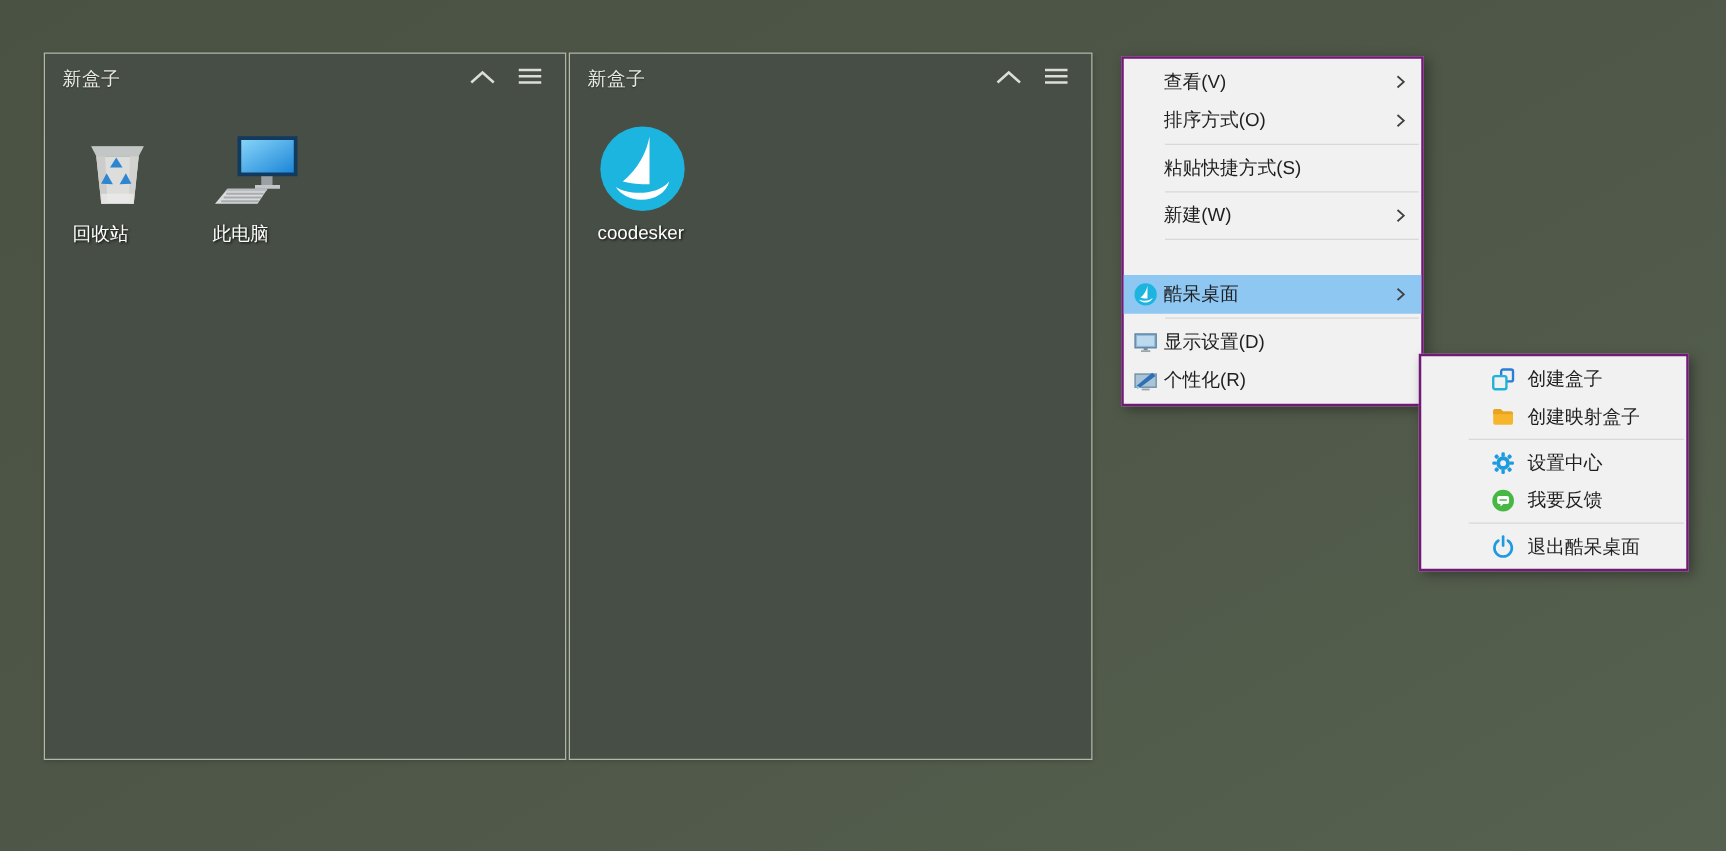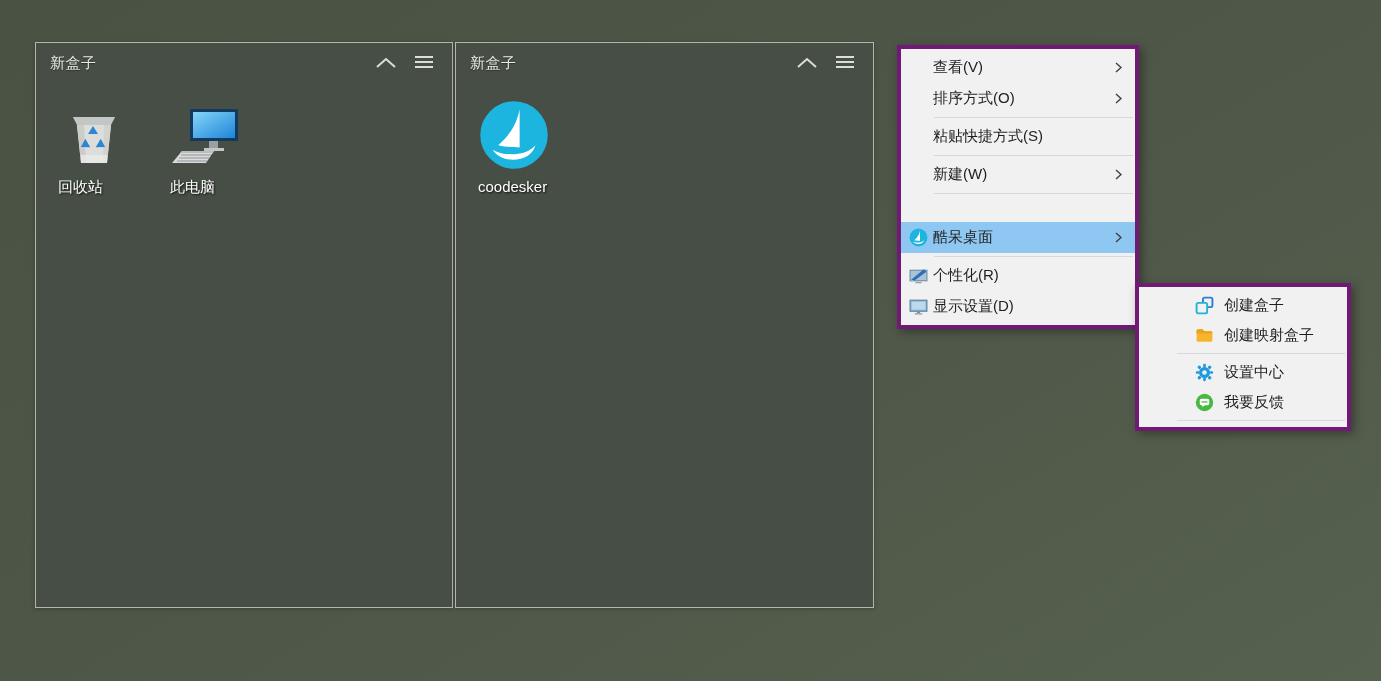--- a/index.html
+++ b/index.html
@@ -37,21 +37,21 @@
   .desk-icon .glyph { width:72px; height:66px; display:flex; align-items:flex-end; justify-content:center; }
   .desk-icon .lbl {
     margin-top:7px; font-size:15px; color:#ffffff;
     text-shadow:1px 1px 2px rgba(0,0,0,0.85);
     white-space:nowrap;
   }
 
   
   .menu {
     position:absolute; background:#f1f1f1;
-    border:4px solid #701a75;
+    border:2px solid #701a75;
     box-shadow:3px 3px 9px rgba(0,0,0,0.35);
     padding:3px 0; font-size:15px; color:#1e1e1e;
   }
   .menu-main { left:897px; top:45px;  width:242px; z-index:10; }
   .menu-sub  { left:1135px; top:283px; width:216px; z-index:11; }
   .menu-row {
     display:flex; align-items:center; height:31px; cursor:default;
   }
   .menu-sub .menu-row { height:30px;padding-left:48px; }
   .menu-row.hl { background:#8fc7f3;margin-top:28px; }
@@ -221,39 +221,39 @@
       <span class="mi-arrow">
         <svg width="7" height="11" viewBox="0 0 7 11">
           <polyline points="1,1 6,5.5 1,10" fill="none" stroke="#3f3f3f" stroke-width="1.4"></polyline>
         </svg>
       </span>
     </div>
     <div class="menu-sep"></div>
     <div class="menu-row">
       <span class="mi-iconslot">
       <svg width="19" height="19" viewBox="0 0 18 18">
+        <rect x="1" y="3" width="16" height="10.5" fill="#8fb8d8" stroke="#5b7f9e" stroke-width="1"></rect>
+        <rect x="2.5" y="4.5" width="13" height="7.5" fill="#bcd9ee"></rect>
+        <rect x="7.5" y="13.5" width="3" height="1.8" fill="#7d8a94"></rect>
+        <rect x="5.5" y="15.3" width="7" height="1.4" fill="#9aa5ad"></rect>
+      </svg>
+      </span>
+      <span class="mi-label">显示设置(D)</span>
+      <span class="mi-arrow"></span>
+    </div>
+    <div class="menu-row">
+      <span class="mi-iconslot">
+      <svg width="19" height="19" viewBox="0 0 18 18">
         <rect x="1" y="4" width="16" height="10" fill="#a9c4d6" stroke="#6b8ba3" stroke-width="1"></rect>
         <polygon points="2,13 14,3 16.5,5.5 5,14" fill="#2f6fb8"></polygon>
         <polygon points="2,13 5,14 2.5,15.5" fill="#7fd0f0"></polygon>
         <rect x="6" y="15" width="6" height="1.4" fill="#9aa5ad"></rect>
       </svg>
       </span>
       <span class="mi-label">个性化(R)</span>
-      <span class="mi-arrow"></span>
-    </div>
-    <div class="menu-row">
-      <span class="mi-iconslot">
-      <svg width="19" height="19" viewBox="0 0 18 18">
-        <rect x="1" y="3" width="16" height="10.5" fill="#8fb8d8" stroke="#5b7f9e" stroke-width="1"></rect>
-        <rect x="2.5" y="4.5" width="13" height="7.5" fill="#bcd9ee"></rect>
-        <rect x="7.5" y="13.5" width="3" height="1.8" fill="#7d8a94"></rect>
-        <rect x="5.5" y="15.3" width="7" height="1.4" fill="#9aa5ad"></rect>
-      </svg>
-      </span>
-      <span class="mi-label">显示设置(D)</span>
       <span class="mi-arrow"></span>
     </div>
   </div>
 
 <div class="menu menu-sub">
     <div class="menu-row">
       <span class="mi-iconslot">
       <svg width="19" height="19" viewBox="0 0 18 18">
         <rect x="7.5" y="1.5" width="9" height="9" rx="1.5" fill="none" stroke="#2a7fd4" stroke-width="1.8"></rect>
         <rect x="1.5" y="6.5" width="10" height="10" rx="1.5" fill="#f1f1f1" stroke="#22b1d8" stroke-width="1.8"></rect>
@@ -303,13 +303,23 @@
         <polygon points="7,11 7,13.5 9.8,11" fill="#ffffff"></polygon>
         <g stroke="#46b843" stroke-width="1.2">
             <line x1="6.2" y1="8.5" x2="11.8" y2="8.5"></line>
           </g>
       </svg>
       </span>
       <span class="mi-label">我要反馈</span>
       <span class="mi-arrow"></span>
     </div>
     <div class="menu-sep"></div>
+    <div class="menu-row">
+      <span class="mi-iconslot">
+      <svg width="19" height="19" viewBox="0 0 18 18">
+        <path d="M5.4 4.2 A6.6 6.6 0 1 0 12.6 4.2" fill="none" stroke="#1e9ae0" stroke-width="2" stroke-linecap="round"></path>
+        <line x1="9" y1="1.2" x2="9" y2="8" stroke="#1e9ae0" stroke-width="2" stroke-linecap="round"></line>
+      </svg>
+      </span>
+      <span class="mi-label">退出酷呆桌面</span>
+      <span class="mi-arrow"></span>
+    </div>
   </div>
 
 </body></html>

